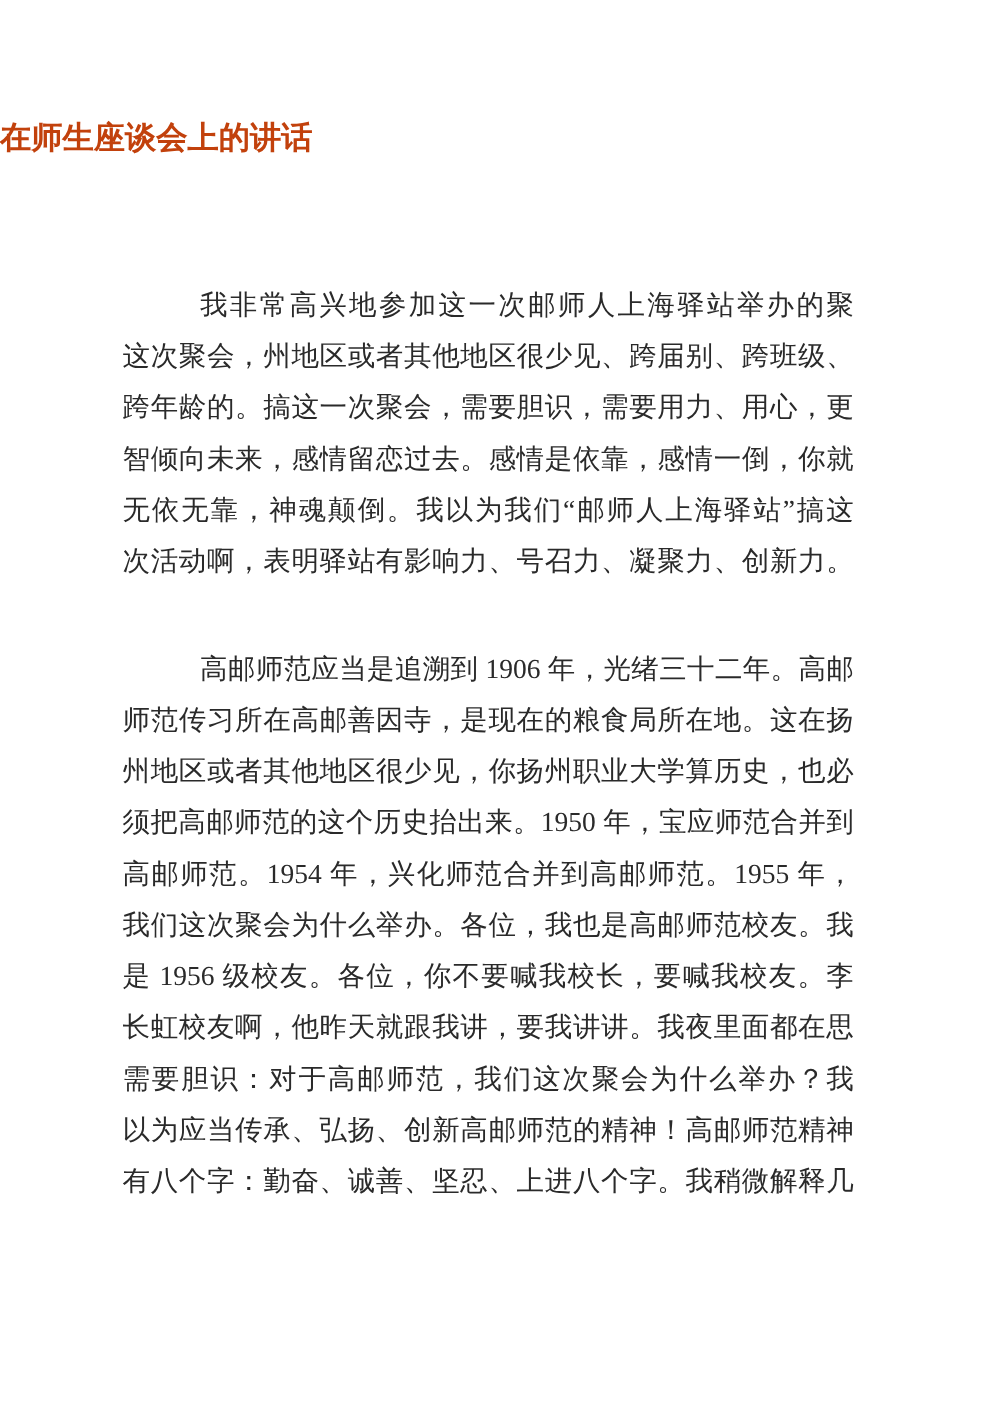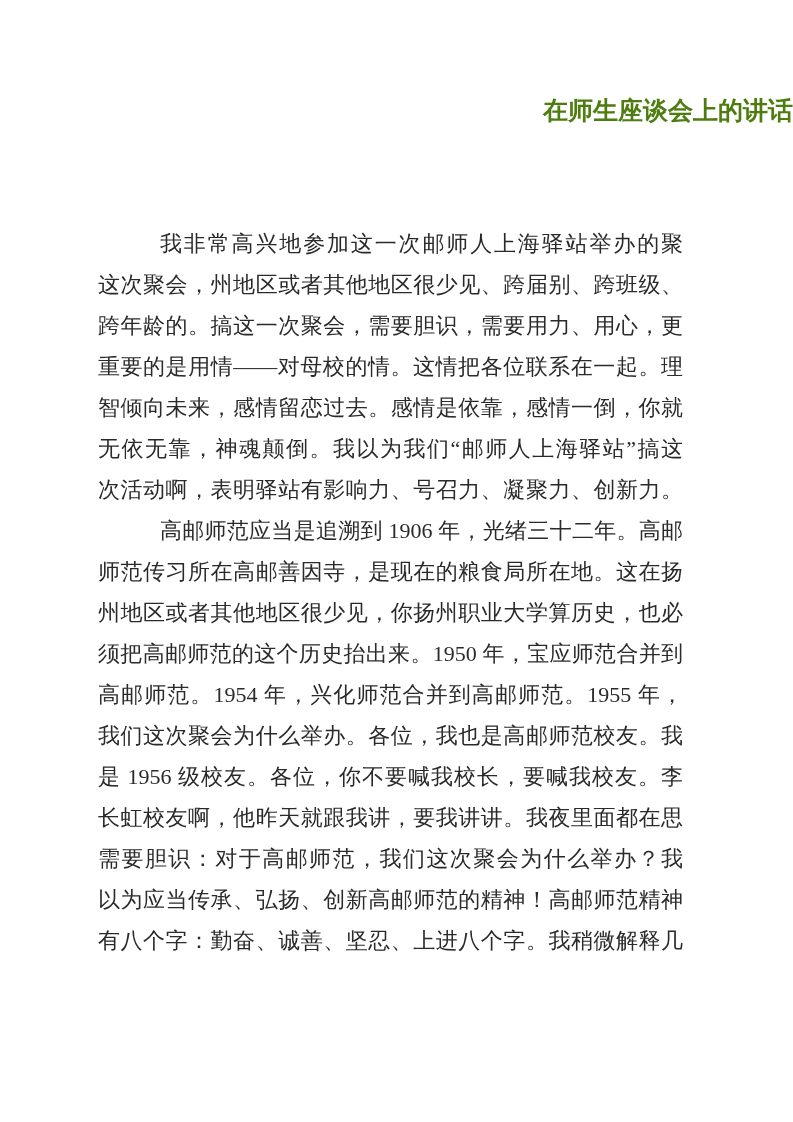--- a/index.html
+++ b/index.html
@@ -15,35 +15,36 @@
     color: #212121;
     font-family: "Liberation Serif", "DejaVu Serif", serif;
     overflow: hidden;
   }
   .doc-title {
     margin: 93px 0 0 0;
     padding: 0;
     font-size: 25px;
     font-weight: bold;
     line-height: 36px;
-    text-align: right;
-    color: #4d7c0f;
+    text-align: left;
+    color: #c2410c;
   }
   .doc-body {
     width: 585px;
     margin-left: 98px;
     margin-top: 94px;
     font-size: 22px;
     color: #2a2a2a;
   }
   .para {
     margin: 0;
     padding: 0;
   }
   .para + .para {
+    margin-top: 45px;
   }
   .line {
     height: 41px;
     line-height: 41px;
     text-align: justify;
     text-align-last: justify;
     text-justify: inter-character;
     overflow: hidden;
   }
   .line.first {
@@ -53,21 +54,20 @@
 </head>
 <body>
 
 <div class="page">
   <h1 class="doc-title">在师生座谈会上的讲话</h1>
   <div class="doc-body">
       <div class="para">
         <div class="line first">我非常高兴地参加这一次邮师人上海驿站举办的聚会。</div>
         <div class="line">这次聚会，州地区或者其他地区很少见、跨届别、跨班级、</div>
         <div class="line">跨年龄的。搞这一次聚会，需要胆识，需要用力、用心，更</div>
-        <div class="line">重要的是用情——对母校的情。这情把各位联系在一起。理</div>
         <div class="line">智倾向未来，感情留恋过去。感情是依靠，感情一倒，你就</div>
         <div class="line">无依无靠，神魂颠倒。我以为我们“邮师人上海驿站”搞这</div>
         <div class="line">次活动啊，表明驿站有影响力、号召力、凝聚力、创新力。</div>
       </div>
       <div class="para">
         <div class="line first">高邮师范应当是追溯到 1906 年，光绪三十二年。高邮</div>
         <div class="line">师范传习所在高邮善因寺，是现在的粮食局所在地。这在扬</div>
         <div class="line">州地区或者其他地区很少见，你扬州职业大学算历史，也必</div>
         <div class="line">须把高邮师范的这个历史抬出来。1950 年，宝应师范合并到</div>
         <div class="line">高邮师范。1954 年，兴化师范合并到高邮师范。1955 年，</div>

